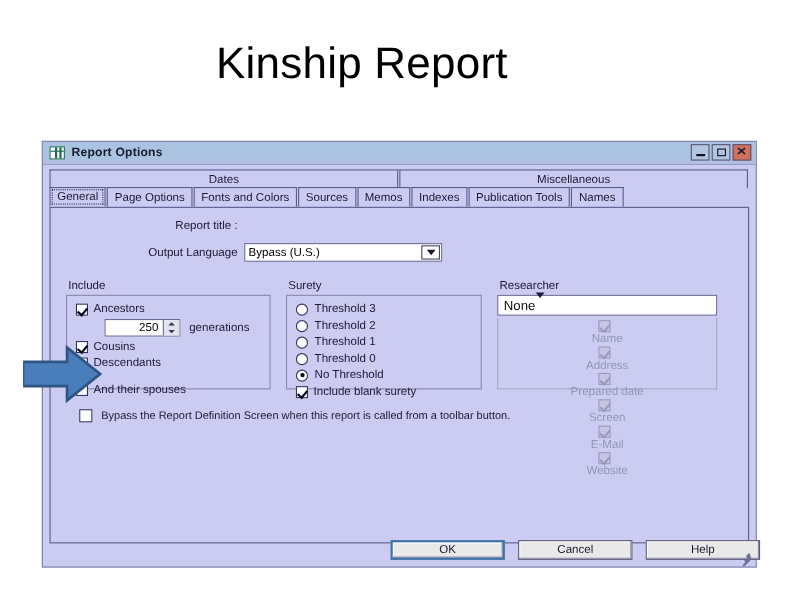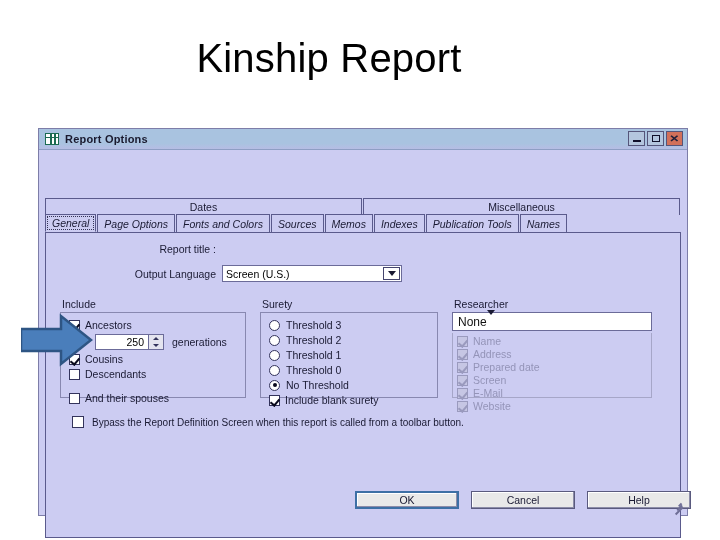--- a/index.html
+++ b/index.html
@@ -134,29 +134,29 @@
     height: 17px;
     display: flex;
     align-items: center;
     justify-content: center;
     font-size: 10.5px;
     color: #1a1a33;
     padding: 0 6px;
     margin-right: 1px;
     white-space: nowrap;
   }
-  .tab.wide { flex: 1; margin-top: 44px; }
+  .tab.wide { flex: 1; }
   .tab.selected {
     background: #ccccf2;
     border-bottom: 1px solid #ccccf2;
     outline: 1px dotted #333355;
     outline-offset: -3px;
     height: 19px;
   }
-  .tab-row.bottom .tab { height: 18px; font-style: italic; }
+  .tab-row.bottom .tab { height: 18px; }
   .tab-panel {
     border: 1px solid #5a5a8c;
     background: #ccccf2;
     height: 306px;
     box-sizing: border-box;
     position: relative;
   }
 
   
   .form-row {
@@ -376,21 +376,21 @@
     margin-bottom: 2px;
   }
   .researcher-list {
     border: 1px solid #a6a6c8;
     border-top: none;
     padding: 2px 4px 0 4px;
     box-sizing: border-box;
     width: 200px;
     height: 65px;
   }
-  .researcher-list .chk-row { margin-bottom: 1px; }
+  .researcher-list .chk-row { margin-bottom: 1px; flex-direction: column; }
 
   
   .bypass-row {
     display: flex;
     align-items: center;
     margin: 18px 0 16px 26px;
     font-size: 10px;
     color: #1a1a33;
   }
   .bypass-row .chk { width: 12px; height: 12px; margin-right: 8px; }
@@ -508,21 +508,21 @@
 
     <div class="tab-panel">
 
       <div class="form-row">
         <div class="form-label">Report title :</div>
       </div>
 
       <div class="form-row">
         <div class="form-label">Output Language</div>
         <div class="combo">
-          <span>Screen (U.S.)</span>
+          <span>Bypass (U.S.)</span>
           <span class="arrow-box">
               <i class="chev"></i>
             </span>
         </div>
       </div>
 
       <div class="groups">
 
         <div class="group include">
           <div class="group-title">Include</div>

